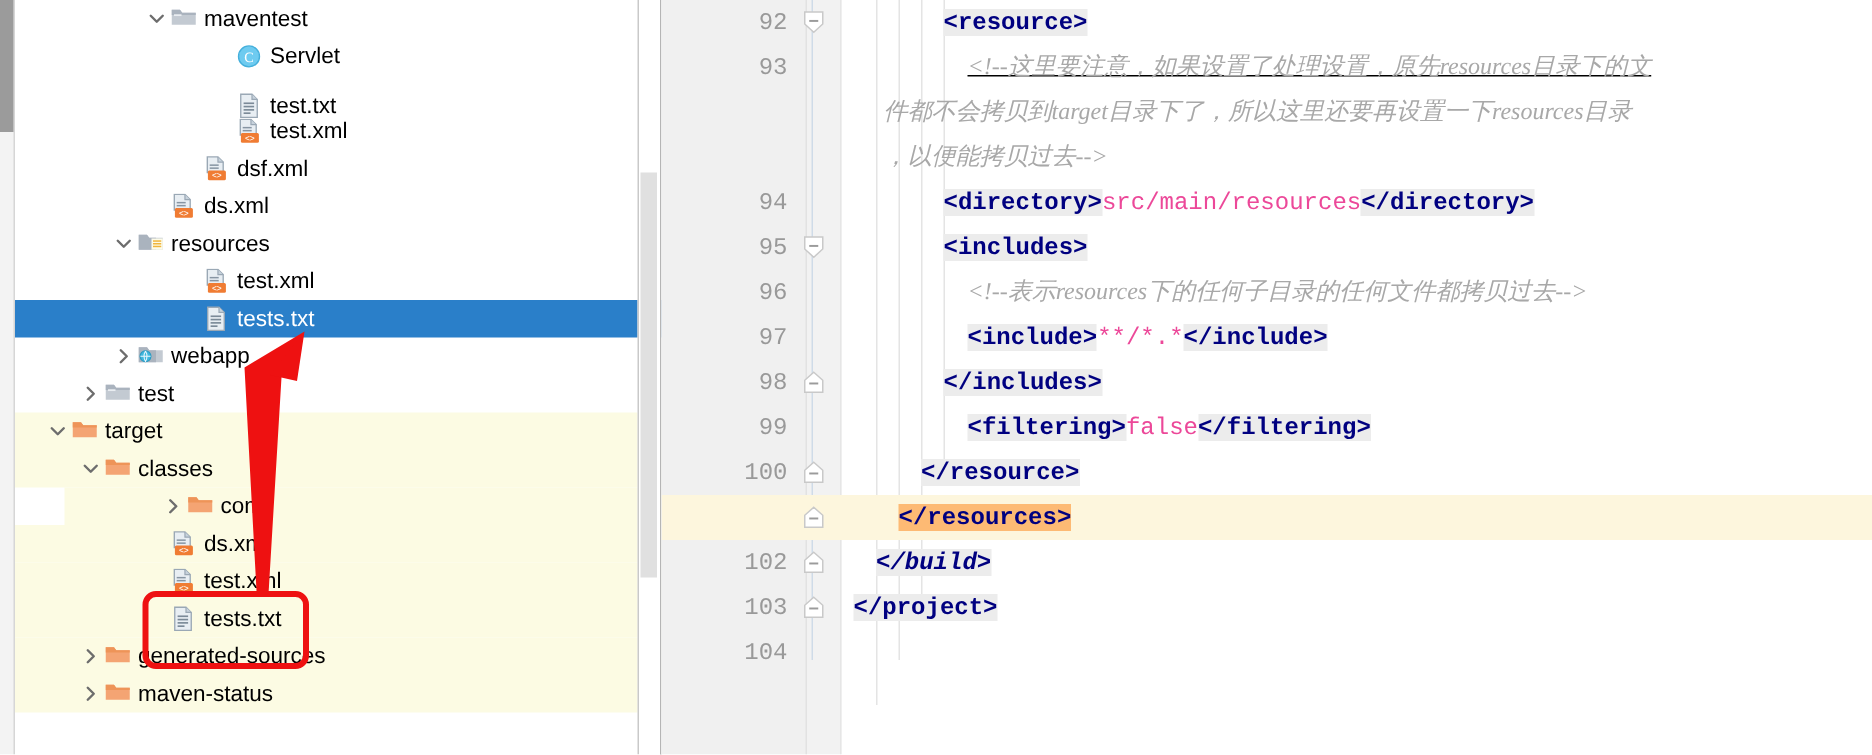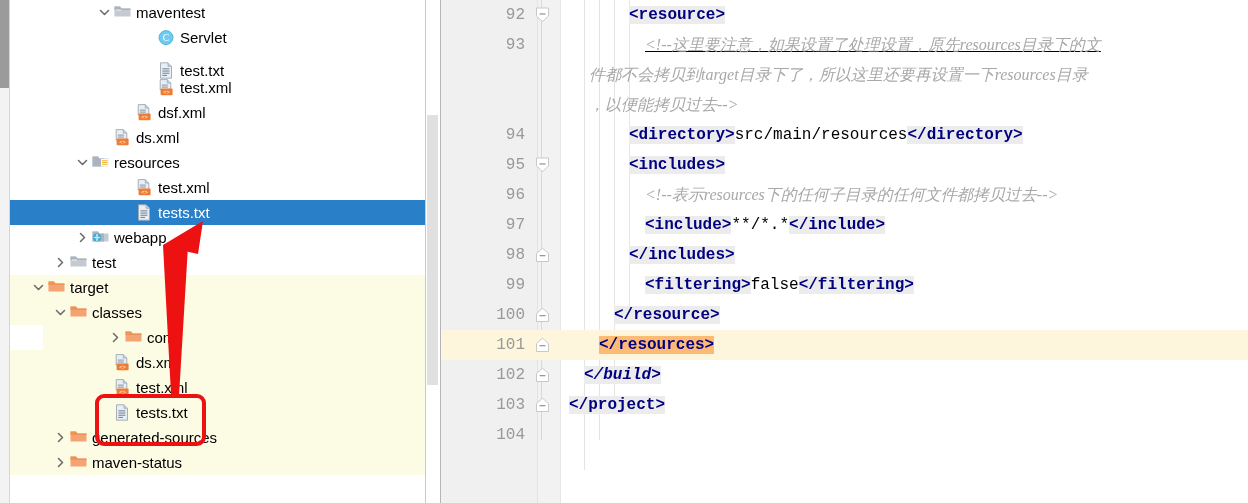--- a/index.html
+++ b/index.html
@@ -129,21 +129,21 @@
     left: 128px;
     top: 0;
     line-height: 30px;
     font-family: "Liberation Mono", monospace;
     font-size: 16px;
     white-space: pre;
   }
   .code-line.hl { background: #fdf6dd; }
   .tag { color: #000080; font-weight: bold; }
   .tagbg { background: #ececec; }
-  .txt { color: #000000; }
+  .txt { color: #ec4899; }
   .cmt {
     color: #a8a8a8;
     font-style: italic;
     font-family: "Liberation Serif", serif;
     font-size: 16px;
   }
   .sel { background: #fdba74; }
 
   
   .fold {
@@ -465,21 +465,20 @@
         </div>
         <div class="code-line" style="top: 270px;">
           <span class="lineno">99</span>
           <span class="code" style="left: 188px; margin-left: 16px;"><span class="tag tagbg">&lt;filtering&gt;</span><span class="txt">false</span><span class="tag tagbg">&lt;/filtering&gt;</span></span>
         </div>
         <div class="code-line" style="top: 300px;">
           <span class="lineno">100</span>
           <span class="code" style="left: 173px;"><span class="tag tagbg">&lt;/resource&gt;</span></span>
         </div>
         <div class="code-line hl" style="top: 330px;">
-          <span class="lineno">101</span>
           <span class="code" style="left: 158px;"><span class="tag sel">&lt;/resources&gt;</span></span>
         </div>
         <div class="code-line" style="top: 360px;">
           <span class="lineno">102</span>
           <span class="code" style="left: 143px; font-style: italic;"><span class="tag tagbg">&lt;/build&gt;</span></span>
         </div>
         <div class="code-line" style="top: 390px;">
           <span class="lineno">103</span>
           <span class="code" style="left: 128px;"><span class="tag tagbg">&lt;/project&gt;</span></span>
         </div>

